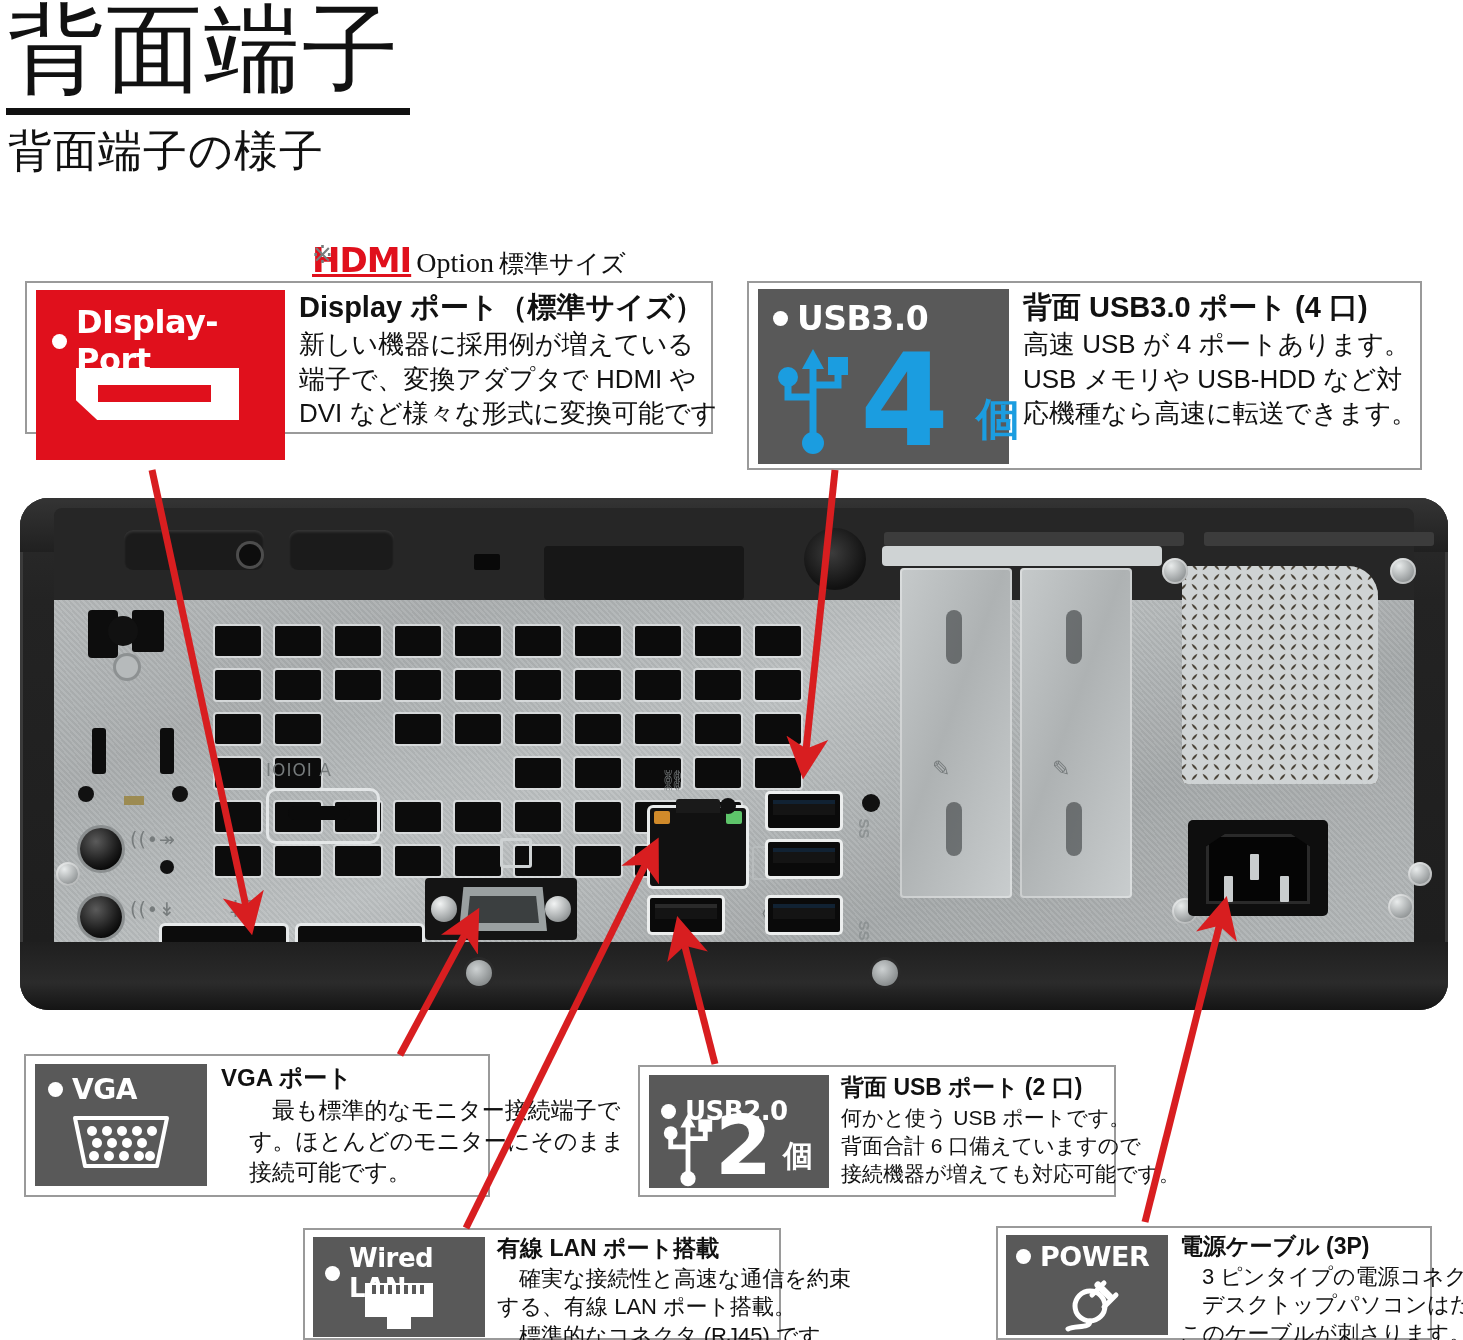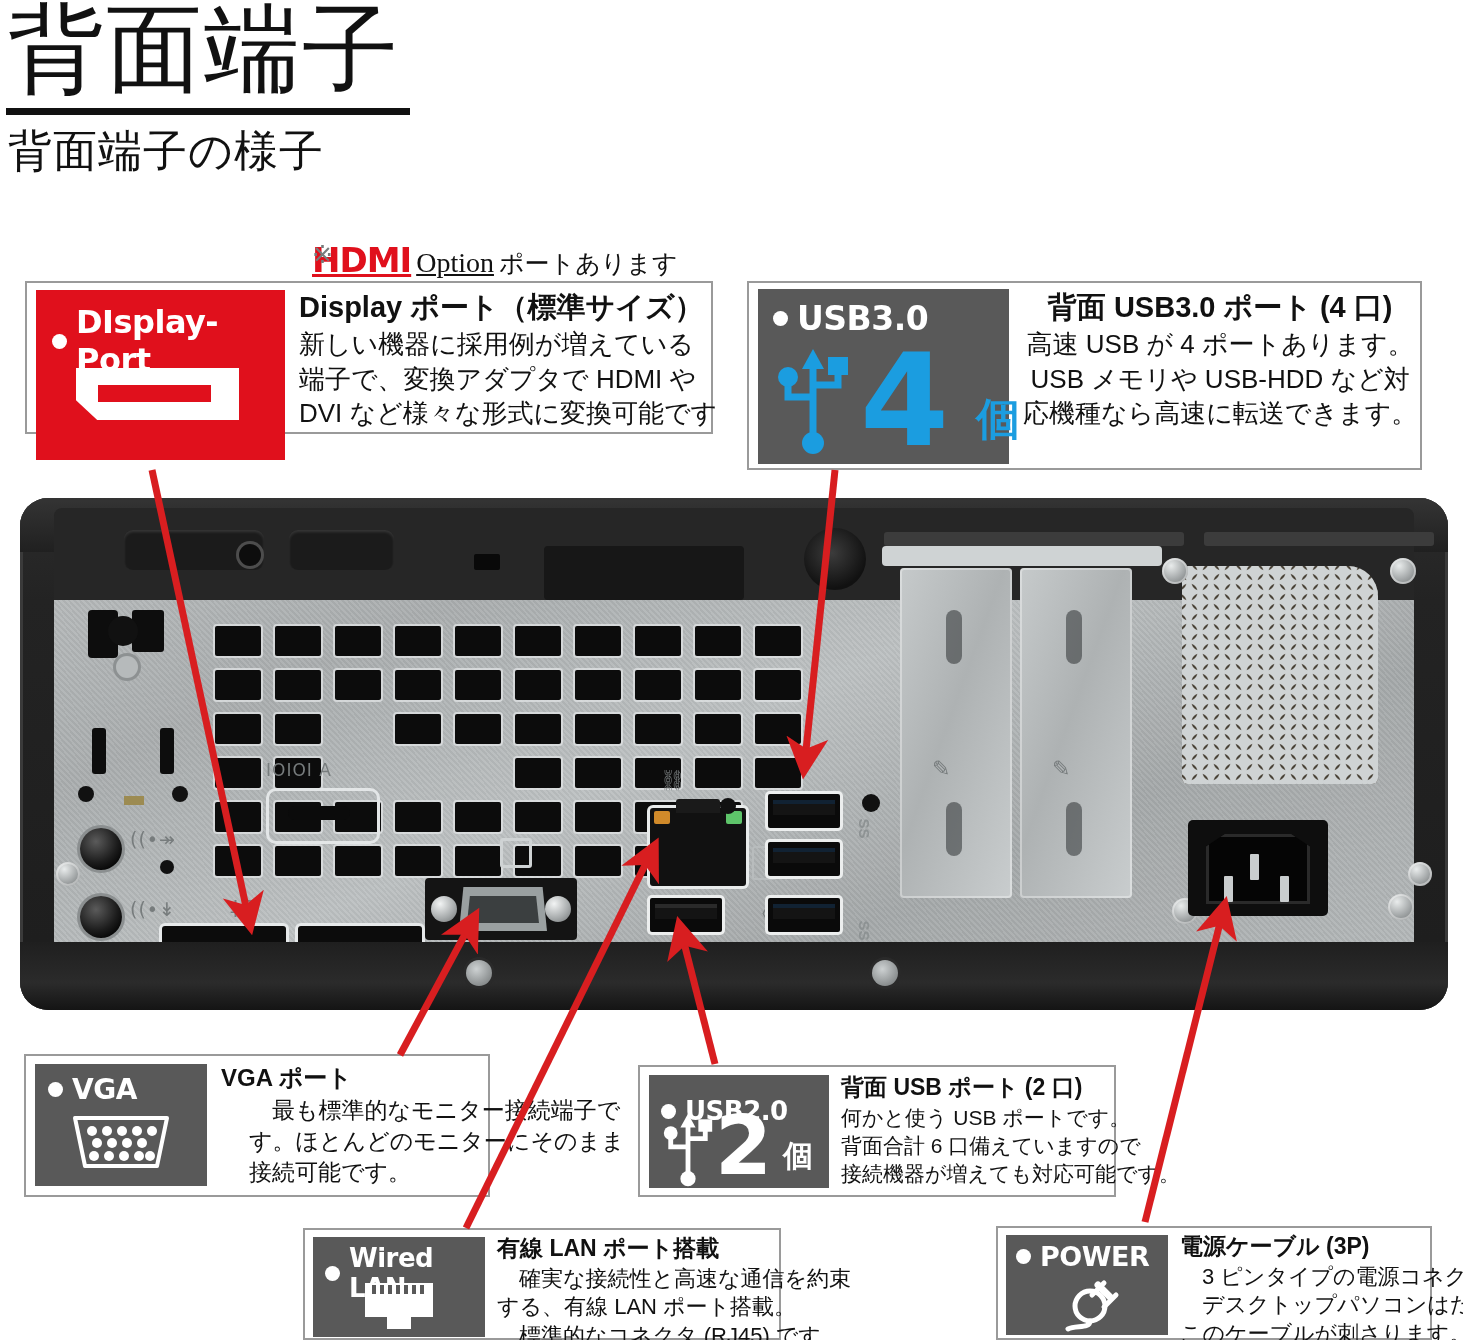--- a/index.html
+++ b/index.html
@@ -12,21 +12,21 @@
          letter-spacing:2px;line-height:1.1;color:#111;}
   .title-rule{position:absolute;left:6px;top:108px;width:404px;height:7px;background:#111;}
   .subtitle{position:absolute;left:8px;top:122px;font-size:44px;color:#111;letter-spacing:1px;}
 
   
   .hdmi-note{position:absolute;left:312px;top:240px;font-size:27px;
              display:flex;align-items:baseline;gap:5px;white-space:nowrap;}
   .hdmi-note .mark{font-size:25px;}
   .hdmi-note .hdmi{color:#E0101C;font-weight:bold;font-size:34px;letter-spacing:-1px;
                    font-family:"DejaVu Sans","Liberation Sans",sans-serif;text-decoration:underline;}
-  .hdmi-note .opt{font-size:28px;font-family:"Liberation Serif","DejaVu Serif",serif;text-decoration:underline;}
+  .hdmi-note .opt{font-size:28px;font-family:"Liberation Serif","DejaVu Serif",serif;}
   .hdmi-note .jp{font-size:25px;}
 
   
   .callout{position:absolute;border:2px solid #9a9a9a;background:#fff;box-sizing:border-box;
            display:flex;align-items:flex-start;z-index:6;}
   .badge{flex:none;box-sizing:border-box;position:relative;}
   .badge.gray{background:#595959;}
   .badge.red{background:#E0101C;}
   .badge-label{display:flex;align-items:center;gap:9px;color:#fff;font-weight:bold;
                font-family:"DejaVu Sans","Liberation Sans",sans-serif;letter-spacing:-0.5px;}
@@ -43,21 +43,21 @@
   .dp-sym{position:absolute;left:40px;top:78px;width:163px;height:52px;background:#fff;
           clip-path:polygon(0 0,100% 0,100% 100%,13% 100%,0 62%);}
   .dp-sym-in{position:absolute;left:62px;top:95px;width:113px;height:17px;background:#E0101C;}
   #dp-callout .ctext{padding-top:6px;}
   #dp-callout .ctitle{font-size:29px;}
 
   
   #usb3-callout{left:747px;top:281px;width:675px;height:189px;}
   #usb3-callout .badge{width:251px;height:175px;margin:6px 0 0 9px;}
   #usb3-callout .badge-label{position:absolute;left:15px;top:10px;font-size:33px;}
-  #usb3-callout .ctext{padding-top:6px;text-align:center;}
+  #usb3-callout .ctext{padding-top:6px;}
   #usb3-callout .ctitle{font-size:29px;}
   .bignum{position:absolute;font-weight:bold;font-family:"DejaVu Sans","Liberation Sans",sans-serif;line-height:1;}
   #usb3-num{left:102px;top:48px;font-size:128px;color:#1B9DE0;}
   #usb3-ko{left:218px;top:108px;font-size:44px;color:#1B9DE0;}
 
   
   #vga-callout{left:24px;top:1054px;width:466px;height:143px;}
   #vga-callout .badge{width:172px;height:122px;margin:8px 0 0 9px;}
   #vga-callout .badge-label{position:absolute;left:13px;top:9px;font-size:28px;}
   #vga-callout .ctext{padding-top:7px;}
@@ -171,21 +171,21 @@
 <div class="page">
 
   <div class="title">背面端子</div>
   <div class="title-rule"></div>
   <div class="subtitle">背面端子の様子</div>
 
   <div class="hdmi-note">
     <span class="mark">※</span>
     <span class="hdmi">HDMI</span>
     <span class="opt">Option</span>
-    <span class="jp">ポートあります</span>
+    <span class="jp">標準サイズ</span>
   </div>
 
   <div class="photo">
     <div class="chassis"></div>
     <div class="chassis-top"></div>
     <div class="plate"></div>
 
     <div class="topbar">
       <div class="tb-slot" style="left:70px;top:22px;width:140px;"></div>
       <div class="tb-slot" style="left:235px;top:22px;width:105px;"></div>

